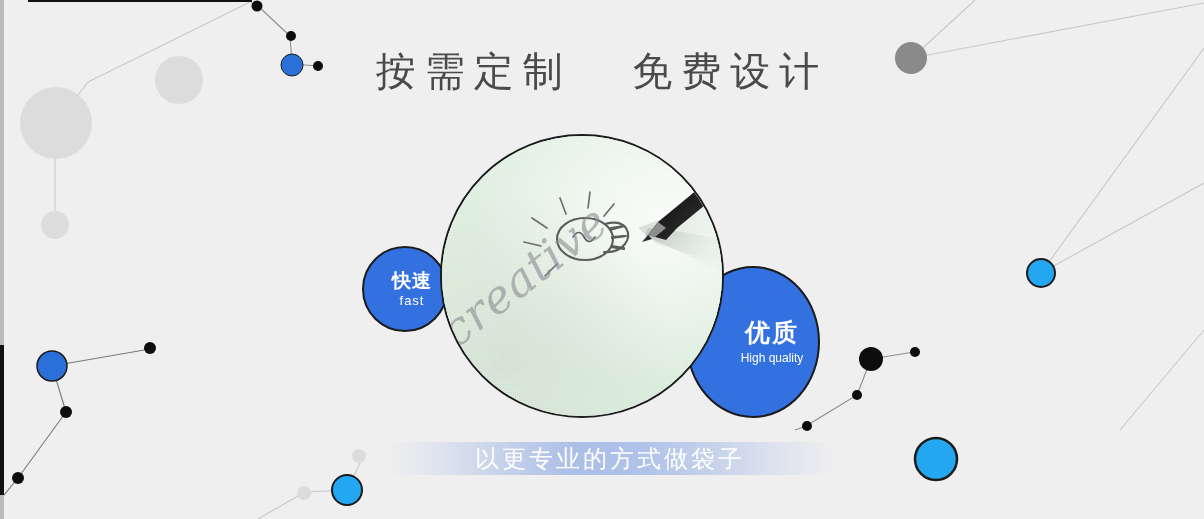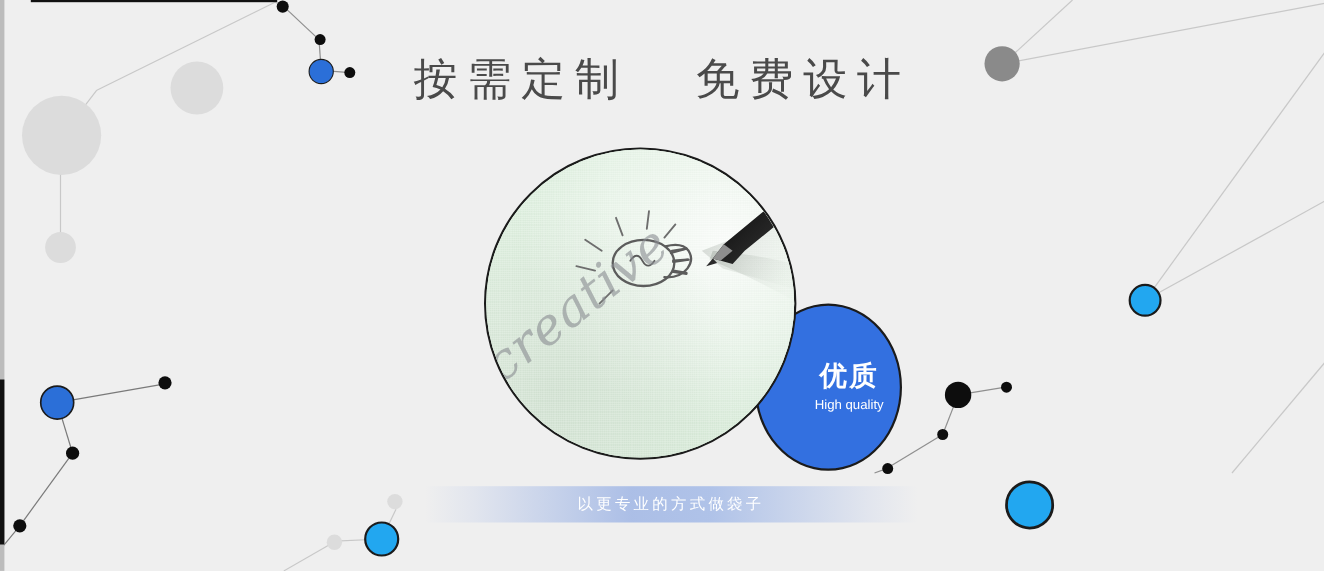--- a/index.html
+++ b/index.html
@@ -73,21 +73,21 @@
     left:362px; top:246px;
     width:86px; height:86px;
     background:#3370e0;
     z-index:3;
     padding-left:14px;
   }
   .bubble-fast .cn { font-size:19px; letter-spacing:1px; }
   .bubble-fast .en { font-size:13px; margin-top:3px; letter-spacing:1px; }
 
   .bubble-quality {
-    left:686px; top:276px;
+    left:686px; top:266px;
     width:134px; height:152px;
     background:#3370e0;
     z-index:3;
     padding-left:38px;
   }
   .bubble-quality .cn { font-size:25px; letter-spacing:2px; }
   .bubble-quality .en { font-size:12px; margin-top:7px; }
 
   
   .banner {
@@ -99,21 +99,21 @@
       rgba(185,200,235,0) 0%,
       rgba(185,200,235,.25) 10%,
       rgba(168,188,230,.95) 42%,
       rgba(172,192,232,.95) 58%,
       rgba(185,200,235,.25) 90%,
       rgba(185,200,235,0) 100%);
     display:flex; align-items:center; justify-content:center;
   }
   .banner .txt {
     color:#ffffff;
-    font-size:14px;
+    font-size:24px;
     letter-spacing:3px;
     white-space:pre;
   }
 
   
   .rule-top {
     position:absolute; left:28px; top:0px;
     width:224px; height:2px; background:#111;
   }
   .bar-left {
@@ -240,20 +240,24 @@
 
       <g>
         <path d="M284 30 L216 86 L206 99 L224 104 L235 92 L284 52 Z" fill="url(#penBody)"></path>
         <path d="M216 86 L206 99 L213 101 L224 92 Z" fill="#8e8e8e"></path>
         <path d="M206 99 L200 106 L210 103 Z" fill="#2a2a2a"></path>
         <path d="M258 48 L284 28 L284 40 L264 56 Z" fill="#111" opacity=".5"></path>
       </g>
     </svg>
   </div>
 
+  <div class="bubble bubble-fast">
+    <span class="cn">快速</span>
+    <span class="en">fast</span>
+  </div>
 
   <div class="bubble bubble-quality">
     <span class="cn">优质</span>
     <span class="en">High quality</span>
   </div>
 
   <div class="banner">
     <span class="txt">以更专业的方式做袋子</span>
   </div>
 

